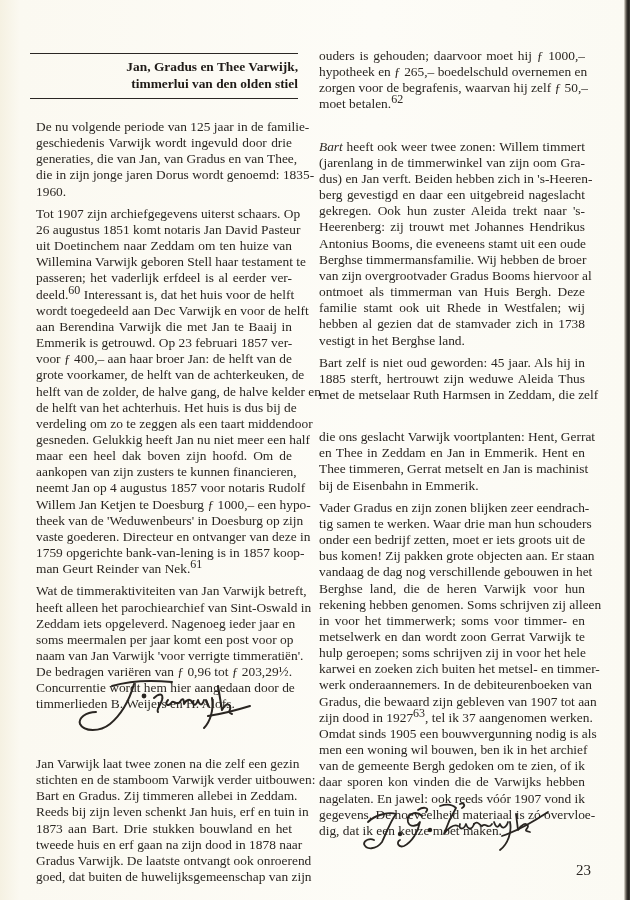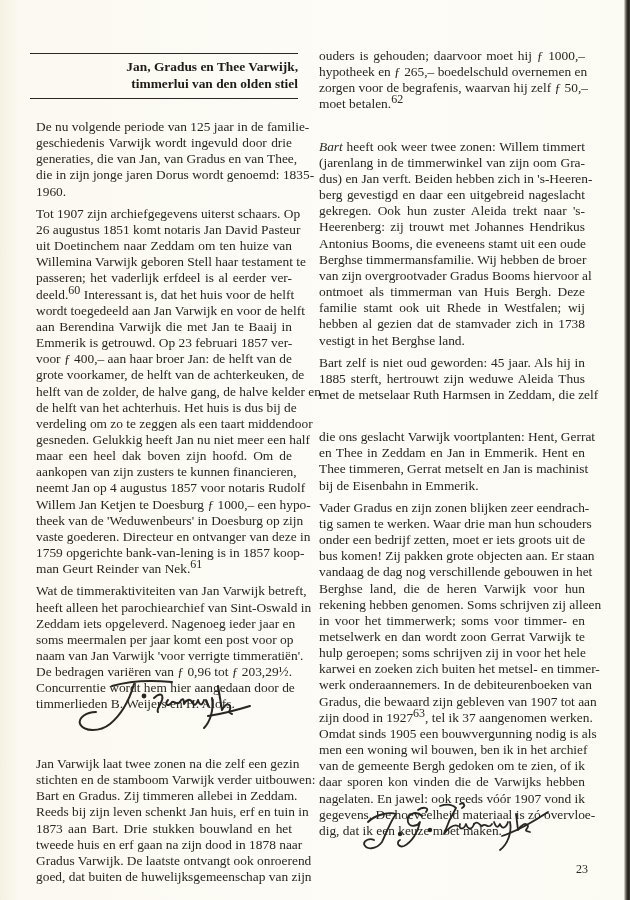--- a/index.html
+++ b/index.html
@@ -84,21 +84,21 @@
     }
     em { font-style: italic; }
     .signature {
       position: absolute;
       display: block;
     }
     .page-number {
       position: absolute;
       left: 576px;
       top: 862px;
-      font-size: 12px;
+      font-size: 15px;
       color: #2a2622;
     }
   </style>
 </head>
 <body>
 
 <div class="page">
 
   <div class="heading-block">
     <div class="rule"></div>
@@ -117,21 +117,21 @@
       <span class="line">die in zijn jonge jaren Dorus wordt genoemd: 1835-</span>
       <span class="line last">1960.</span>
     </p>
     <p class="para">
       <span class="line">Tot 1907 zijn archiefgegevens uiterst schaars. Op</span>
       <span class="line">26 augustus 1851 komt notaris Jan David Pasteur</span>
       <span class="line">uit Doetinchem naar Zeddam om ten huize van</span>
       <span class="line">Willemina Varwijk geboren Stell haar testament te</span>
       <span class="line">passeren; het vaderlijk erfdeel is al eerder ver-</span>
       <span class="line"><span>deeld.</span><sup>60</sup><span> Interessant is, dat het huis voor de helft</span></span>
-      <span class="line">wordt toegedeeld aan Jan Varwijk en voor de helft</span>
+      <span class="line">wordt toegedeeld aan Dec Varwijk en voor de helft</span>
       <span class="line">aan Berendina Varwijk die met Jan te Baaij in</span>
       <span class="line">Emmerik is getrouwd. Op 23 februari 1857 ver-</span>
       <span class="line">voor ƒ 400,– aan haar broer Jan: de helft van de</span>
       <span class="line">grote voorkamer, de helft van de achterkeuken, de</span>
       <span class="line">helft van de zolder, de halve gang, de halve kelder en</span>
       <span class="line">de helft van het achterhuis. Het huis is dus bij de</span>
       <span class="line">verdeling om zo te zeggen als een taart middendoor</span>
       <span class="line">gesneden. Gelukkig heeft Jan nu niet meer een half</span>
       <span class="line">maar een heel dak boven zijn hoofd. Om de</span>
       <span class="line">aankopen van zijn zusters te kunnen financieren,</span>

